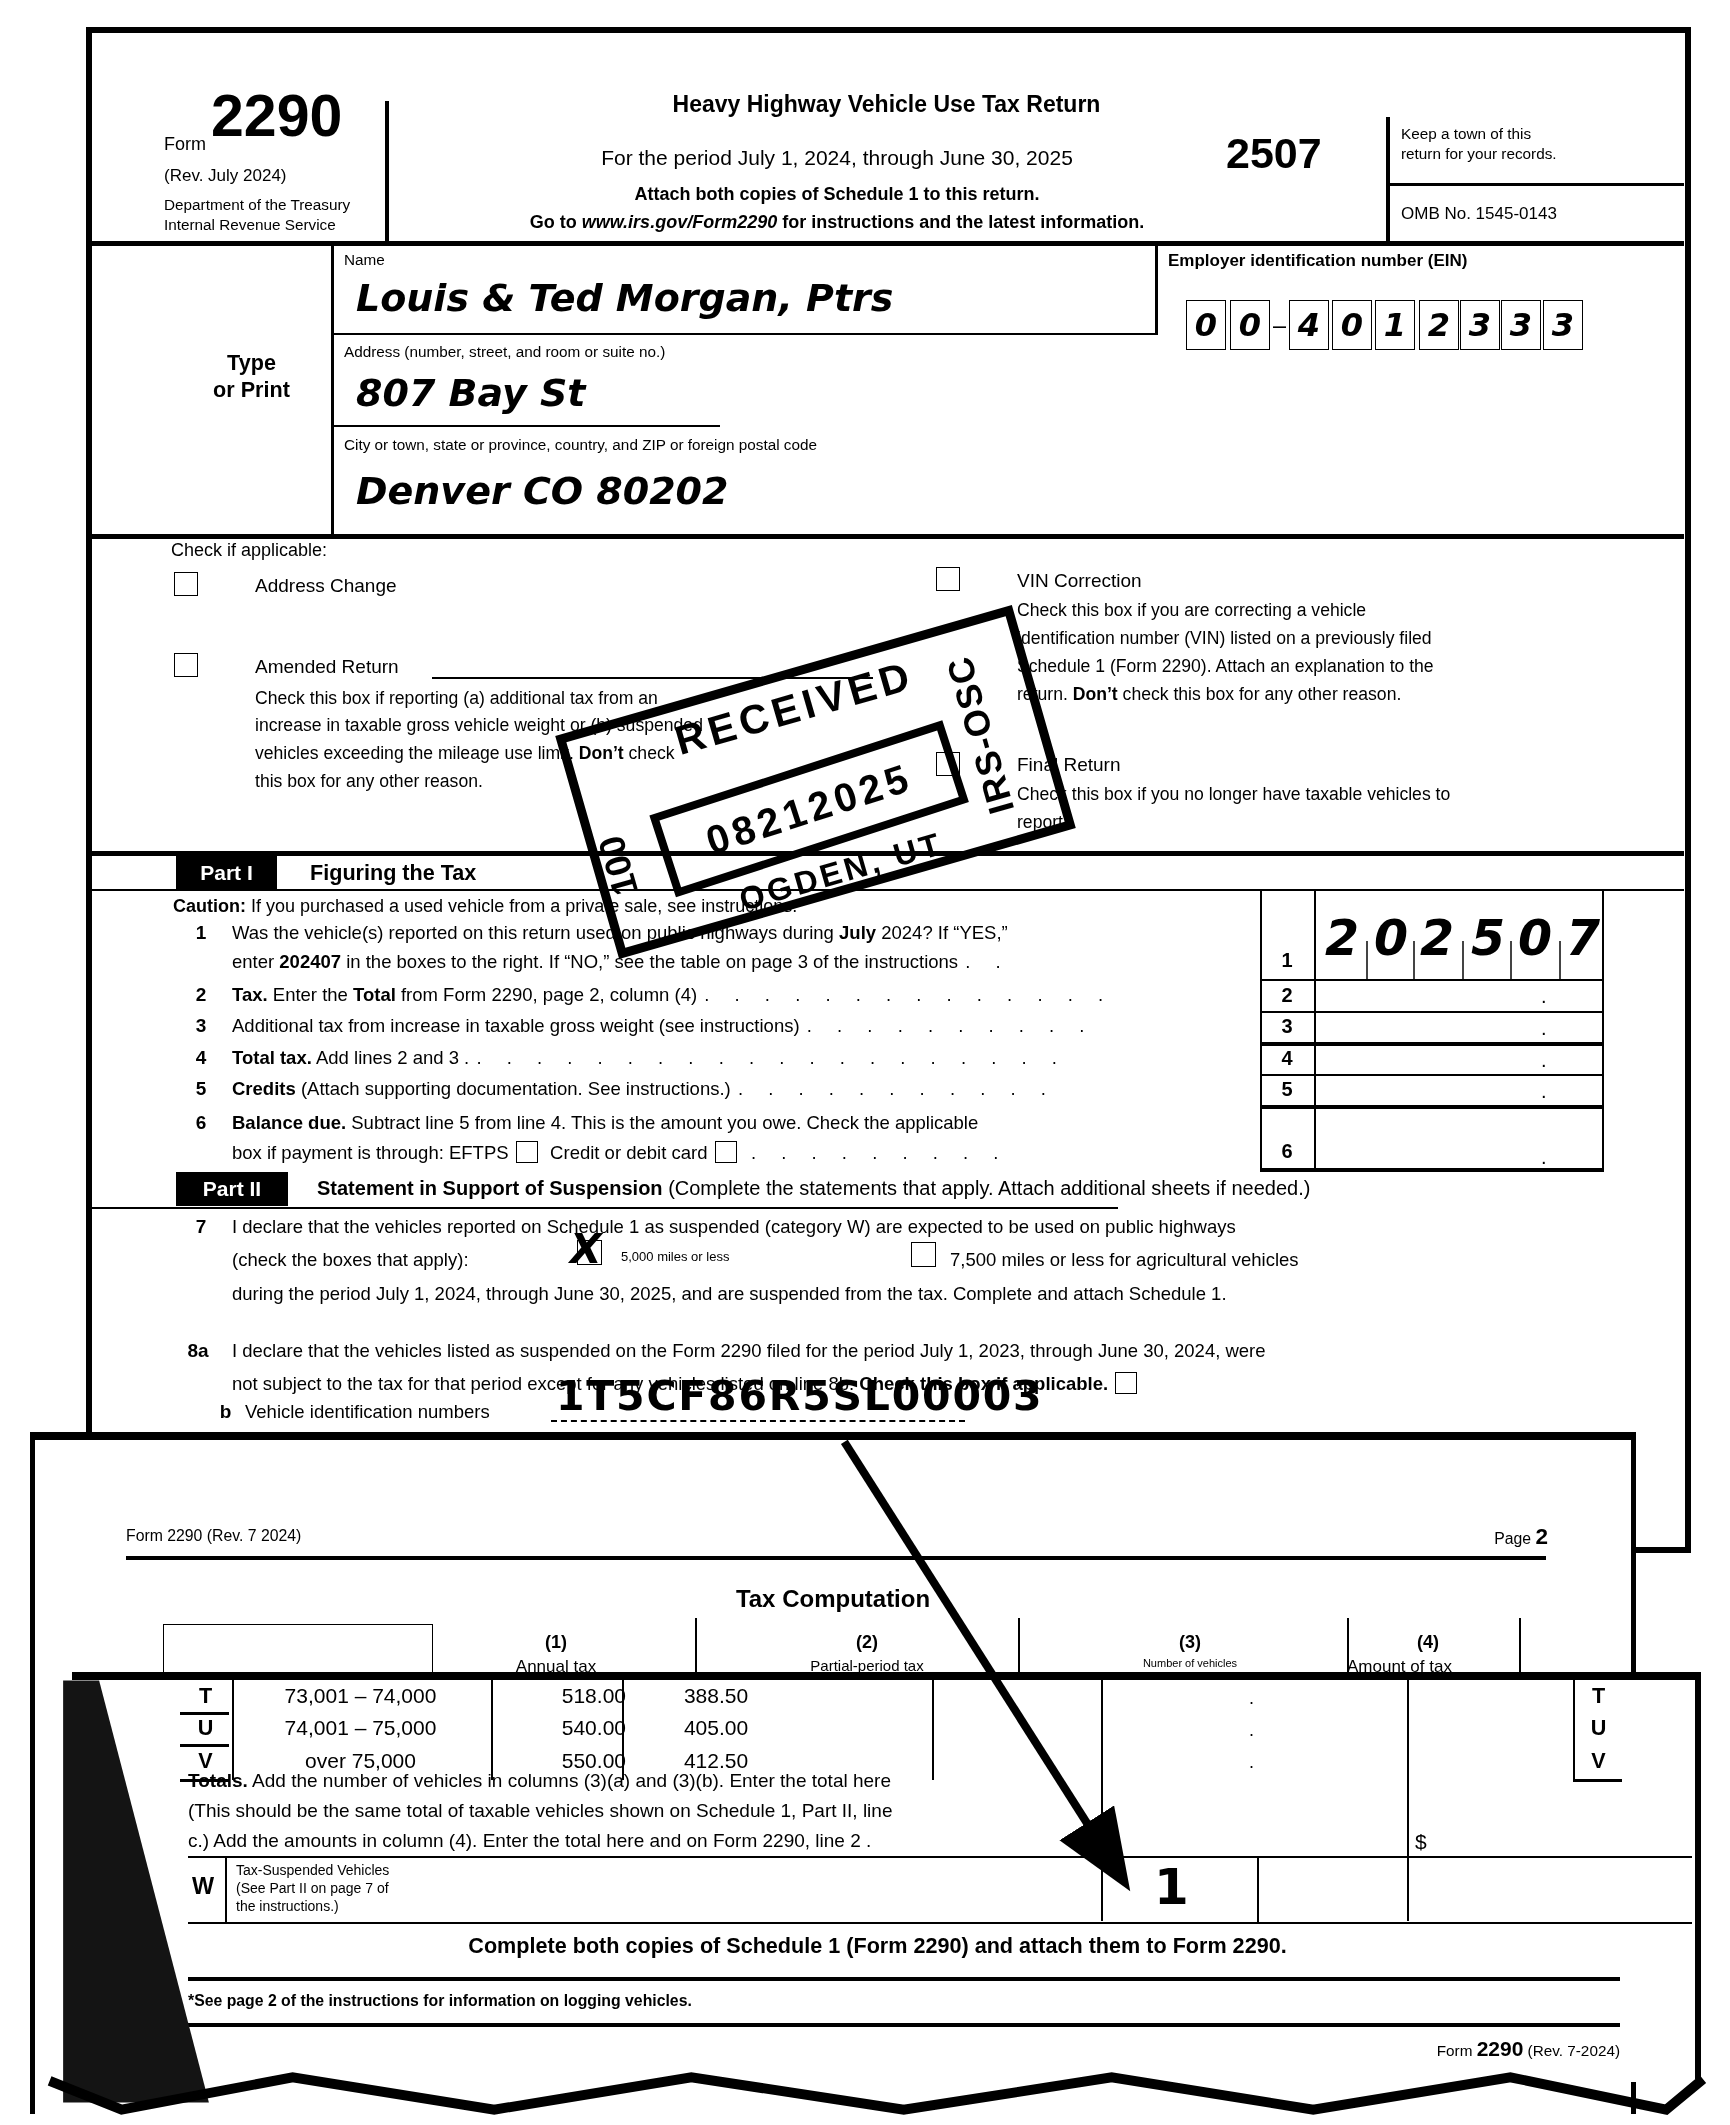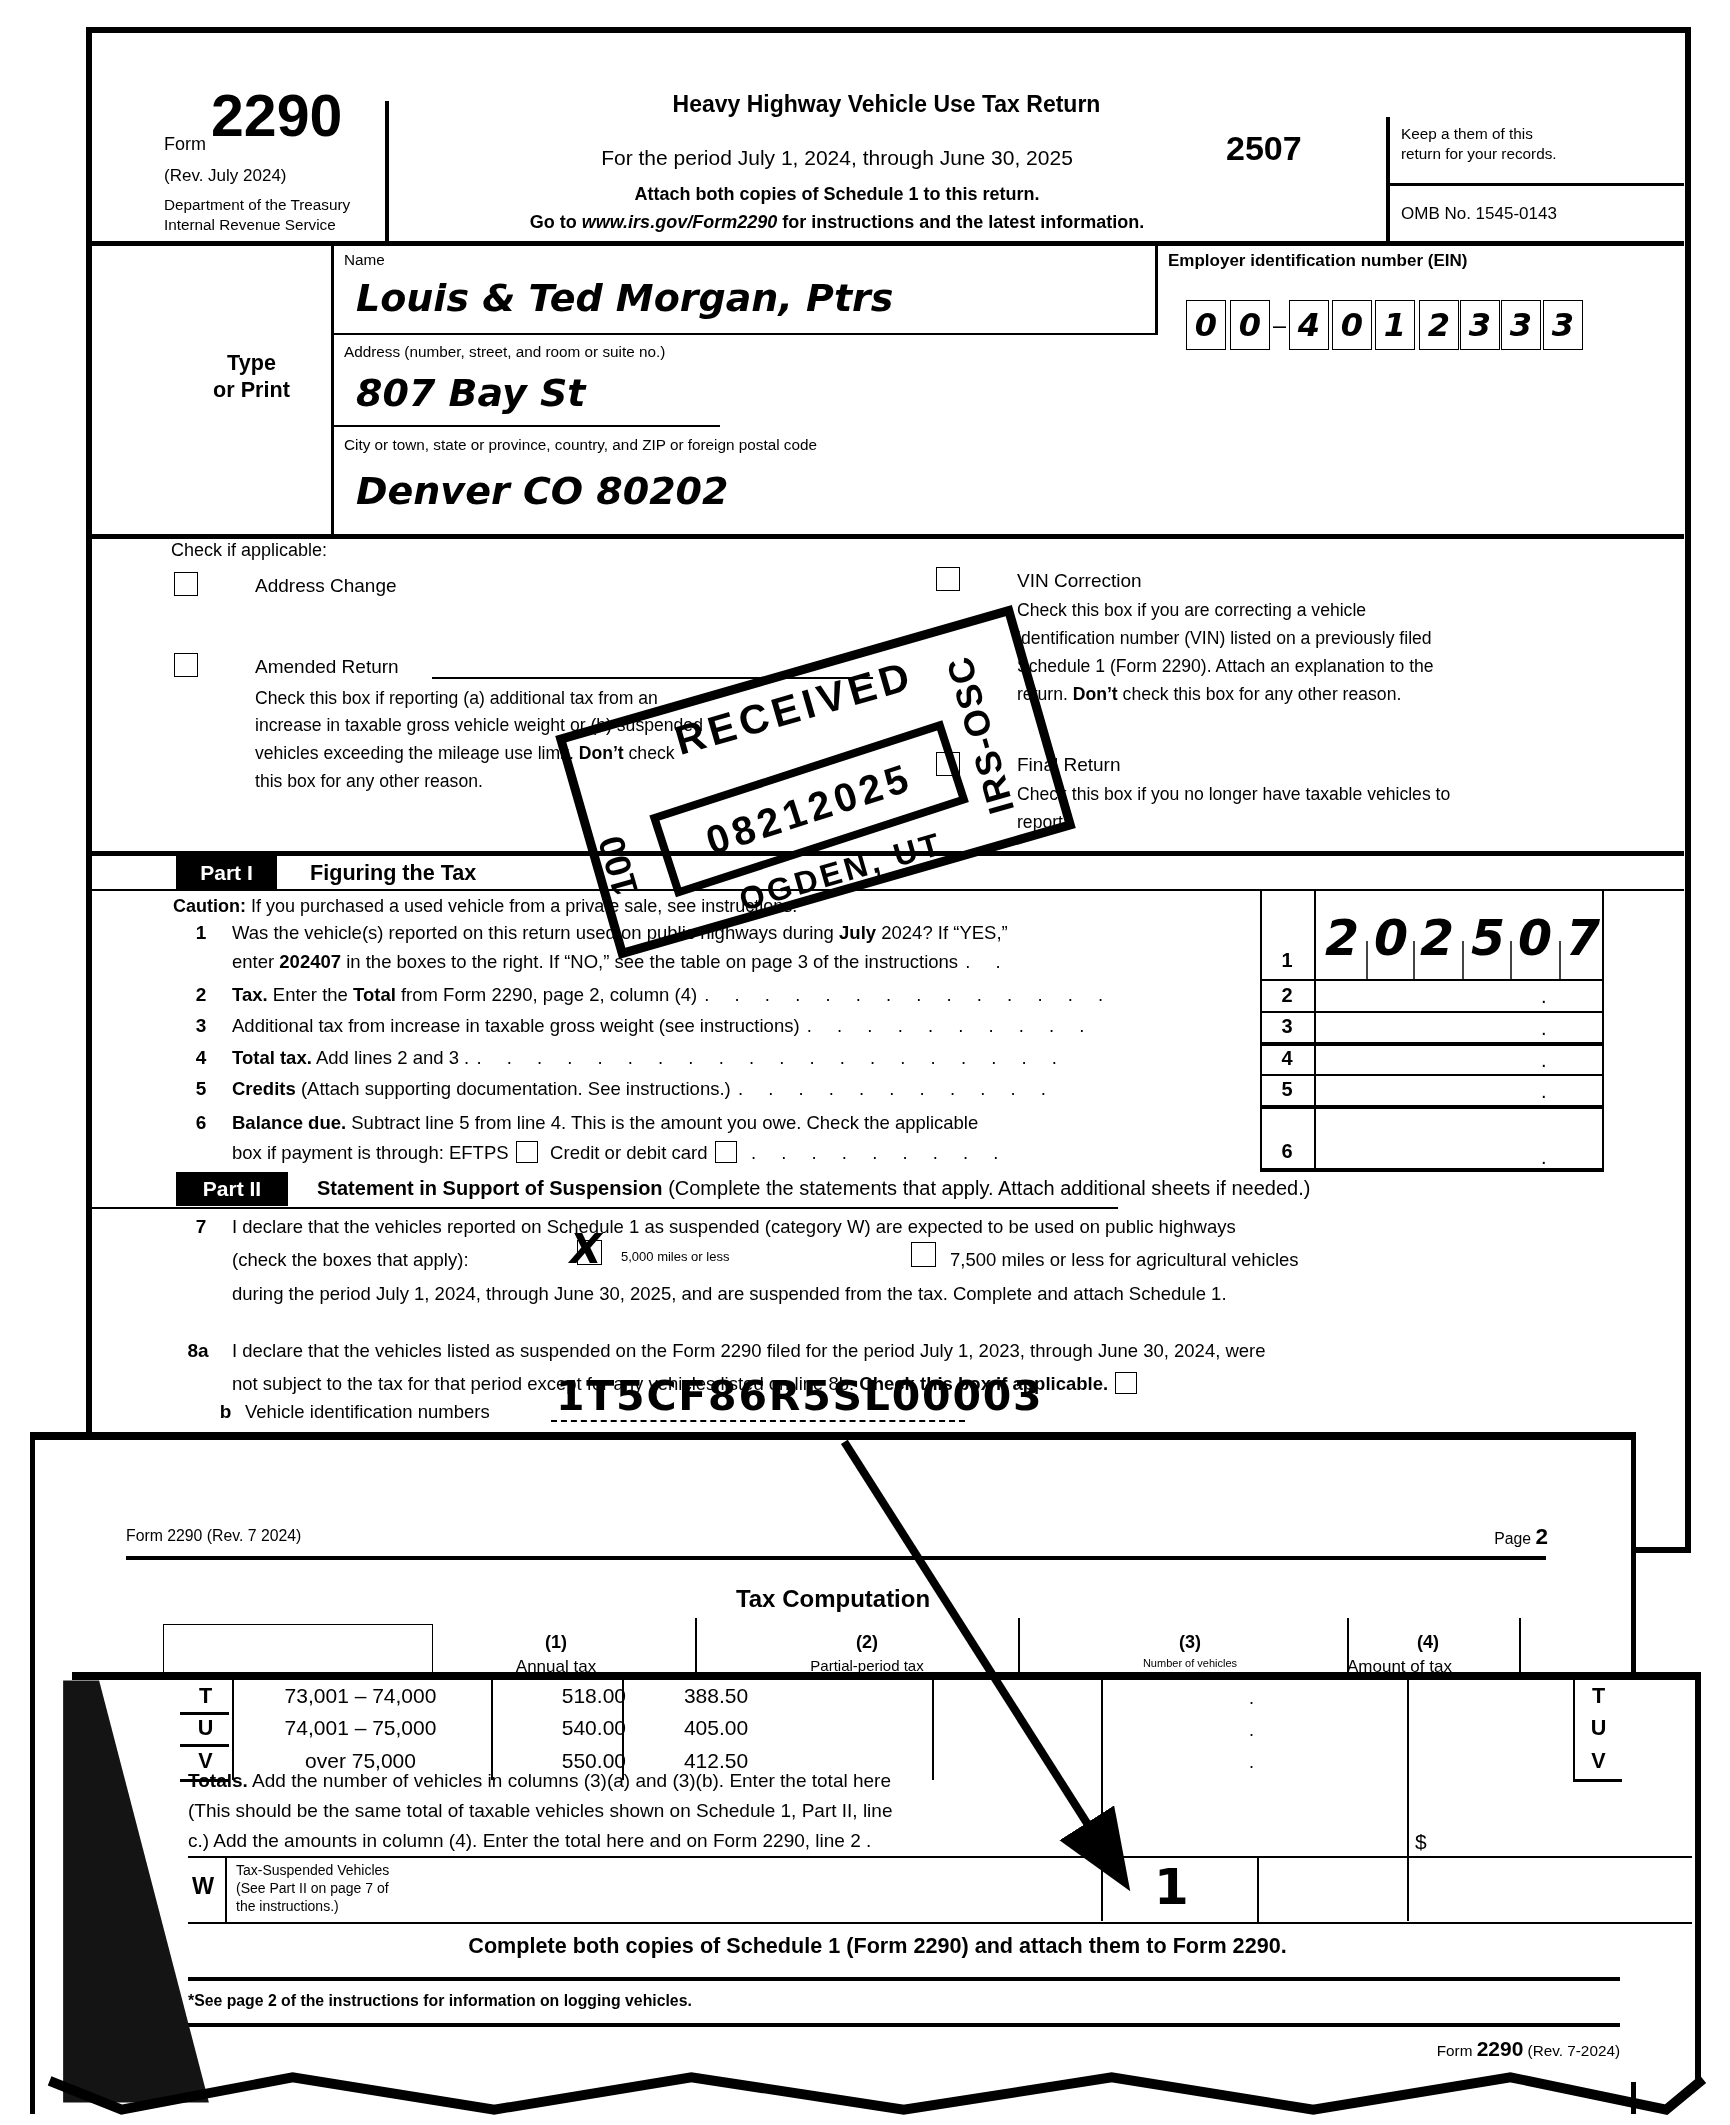--- a/index.html
+++ b/index.html
@@ -38,26 +38,26 @@
 
     <div class="t" style="left:164px;top:135px;font-size:18px">Form</div>
     <div class="t b" style="left:211px;top:86px;font-size:59px">2290</div>
     <div class="t" style="left:164px;top:167px;font-size:17px">(Rev. July 2024)</div>
     <div class="t" style="left:164px;top:197px;font-size:15.3px">Department of the Treasury</div>
     <div class="t" style="left:164px;top:217px;font-size:15.3px">Internal Revenue Service</div>
     <div class="vl" style="left:385px;top:101px;height:140px;width:3.6px"></div>
 
     <div class="t b" style="left:396px;width:981px;top:92px;font-size:23px;text-align:center">Heavy Highway Vehicle Use Tax Return</div>
     <div class="t" style="left:396px;width:882px;top:147px;font-size:21px;text-align:center">For the period July 1, 2024, through June 30, 2025</div>
-    <div class="t b" style="left:1226px;top:131px;font-size:34px">2507</div>
+    <div class="t b" style="left:1226px;top:131px;font-size:43px">2507</div>
     <div class="t b" style="left:396px;width:882px;top:185px;font-size:18px;text-align:center">Attach both copies of Schedule 1 to this return.</div>
     <div class="t" style="left:396px;width:882px;top:213px;font-size:18px;text-align:center"><span class="b">Go to </span><span class="bi">www.irs.gov/Form2290</span><span class="b"> for instructions and the latest information.</span></div>
 
     <div class="vl" style="left:1386px;top:117px;height:124px;width:3.6px"></div>
-    <div class="t" style="left:1401px;top:126px;font-size:15.3px">Keep a them of this</div>
+    <div class="t" style="left:1401px;top:126px;font-size:15.3px">Keep a town of this</div>
     <div class="t" style="left:1401px;top:146px;font-size:15.3px">return for your records.</div>
     <div class="hl" style="left:1386px;top:183px;width:298px;height:2.7px"></div>
     <div class="t" style="left:1401px;top:205px;font-size:17px">OMB No. 1545-0143</div>
     <div class="hl" style="left:92px;top:241px;width:1592px;height:4.5px"></div>
 
     <div class="t b" style="left:176px;top:349px;width:151px;text-align:center;font-size:21.6px;line-height:27px">
       <span>Type</span><br>
       <span>or Print</span>
     </div>
     <div class="vl" style="left:331px;top:244px;height:292px;width:2.7px"></div>

